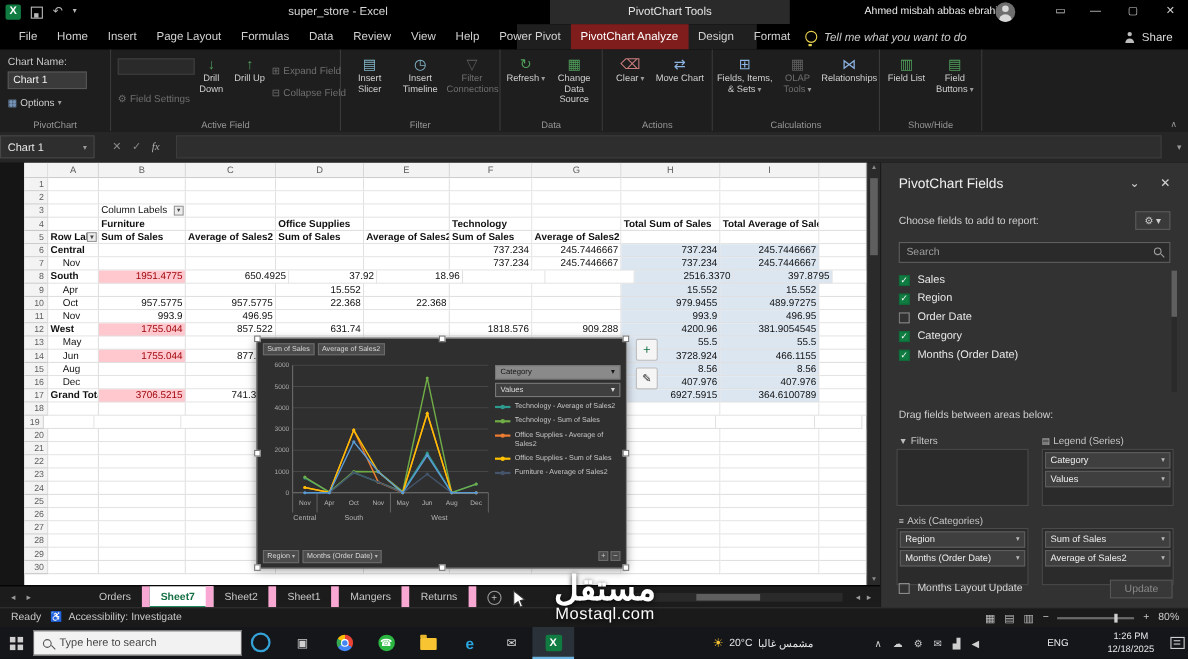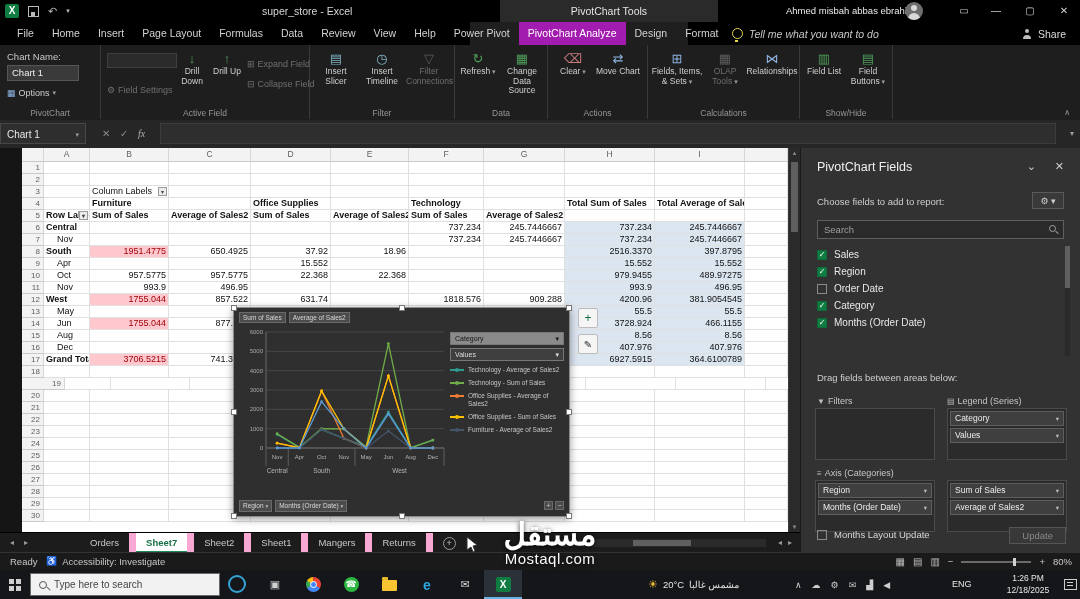--- a/index.html
+++ b/index.html
@@ -17,21 +17,21 @@
   .username{position:absolute;left:786px;top:0;line-height:22px;font-size:9.5px;color:#ececec}
   .avatar{position:absolute;left:905px;top:2px;width:18px;height:18px;border-radius:50%;background:#6e6e6e;overflow:hidden}
   .avatar::before{content:'';position:absolute;top:3px;left:6px;width:6px;height:6px;border-radius:50%;background:#d8d8d8}
   .avatar::after{content:'';position:absolute;top:11px;left:3px;width:12px;height:8px;border-radius:6px 6px 0 0;background:#d8d8d8}
   .winctl{position:absolute;top:0;height:22px;width:32px;text-align:center;line-height:22px;color:#cfcfcf;font-size:10px}
   
   .tabsrow{position:absolute;top:22px;left:0;width:1080px;height:23px;background:#000}
   .ctx-band-tabs{position:absolute;left:470px;top:0;width:218px;height:23px;background:#1f1f1f}
   .rtabs{position:absolute;left:8px;top:0;display:flex;height:23px}
   .rtab{padding:0 9px;line-height:23px;font-size:10.5px;color:#d2d2d2;white-space:nowrap;position:relative}
-  .rtab.active{background:#a21caf;color:#fff}
+  .rtab.active{background:#7f1d1d;color:#fff}
   .tellme{position:absolute;left:732px;top:0;height:23px;display:flex;align-items:center;gap:6px;color:#c9c9c9;font-size:10.5px;font-style:italic}
   .bulb{width:9px;height:9px;border:1.5px solid #e8d44d;border-radius:50%;position:relative;flex:none}
   .bulb::after{content:'';position:absolute;left:1.5px;bottom:-4px;width:3px;height:2.5px;background:#e8d44d}
   .share{position:absolute;right:14px;top:0;height:23px;display:flex;align-items:center;gap:6px;color:#dcdcdc;font-size:10.5px}
   .person{width:10px;height:10px;position:relative;flex:none}
   .person::before{content:'';position:absolute;top:0;left:3px;width:4px;height:4px;border-radius:50%;background:#bdbdbd}
   .person::after{content:'';position:absolute;bottom:0;left:1px;width:8px;height:4px;border-radius:4px 4px 0 0;background:#bdbdbd}
   
   .ribbon{position:absolute;top:45px;left:0;width:1080px;height:75px;background:#1e1e1e;border-bottom:1px solid #000}
   .rg{position:absolute;top:0;height:74px;border-right:1px solid #3a3a3a;box-sizing:border-box}
@@ -383,21 +383,21 @@
       <div class="c n" style="width: 75px;"><span>737.234</span></div>
       <div class="c n" style="width: 81px;"><span>245.7446667</span></div>
       <div class="c n bl" style="width: 90px;"><span>737.234</span></div>
       <div class="c n bl" style="width: 90px;"><span>245.7446667</span></div>
       <div class="c" style="width: 43px;"></div>
     </div>
     <div class="grow">
       <div class="hc rn" style="width: 22px;">8</div>
       <div class="c b" style="width: 46px;"><span>South</span></div>
       <div class="c n pk" style="width: 79px;"><span>1951.4775</span></div>
-      <div class="c n" style="width: 82px; text-align: right;"><span>650.4925</span></div>
+      <div class="c n" style="width: 94px; text-align: right;"><span>650.4925</span></div>
       <div class="c n" style="width: 80px;"><span>37.92</span></div>
       <div class="c n" style="width: 78px;"><span>18.96</span></div>
       <div class="c" style="width: 75px;"></div>
       <div class="c" style="width: 81px;"></div>
       <div class="c n bl" style="width: 90px;"><span>2516.3370</span></div>
       <div class="c n bl" style="width: 90px;"><span>397.8795</span></div>
       <div class="c" style="width: 43px;"></div>
     </div>
     <div class="grow">
       <div class="hc rn" style="width: 22px;">9</div>
@@ -523,21 +523,21 @@
       <div class="c" style="width: 82px;"></div>
       <div class="c" style="width: 80px;"></div>
       <div class="c" style="width: 78px;"></div>
       <div class="c" style="width: 75px;"></div>
       <div class="c" style="width: 81px;"></div>
       <div class="c" style="width: 90px;"></div>
       <div class="c" style="width: 90px;"></div>
       <div class="c" style="width: 43px;"></div>
     </div>
     <div class="grow">
-      <div class="hc rn" style="width: 43px;">19</div>
+      <div class="hc rn" style="width: 18px;">19</div>
       <div class="c" style="width: 46px;"></div>
       <div class="c" style="width: 79px;"></div>
       <div class="c" style="width: 82px;"></div>
       <div class="c" style="width: 80px;"></div>
       <div class="c" style="width: 78px;"></div>
       <div class="c" style="width: 75px;"></div>
       <div class="c" style="width: 81px;"></div>
       <div class="c" style="width: 90px;"></div>
       <div class="c" style="width: 90px;"></div>
       <div class="c" style="width: 43px;"></div>

